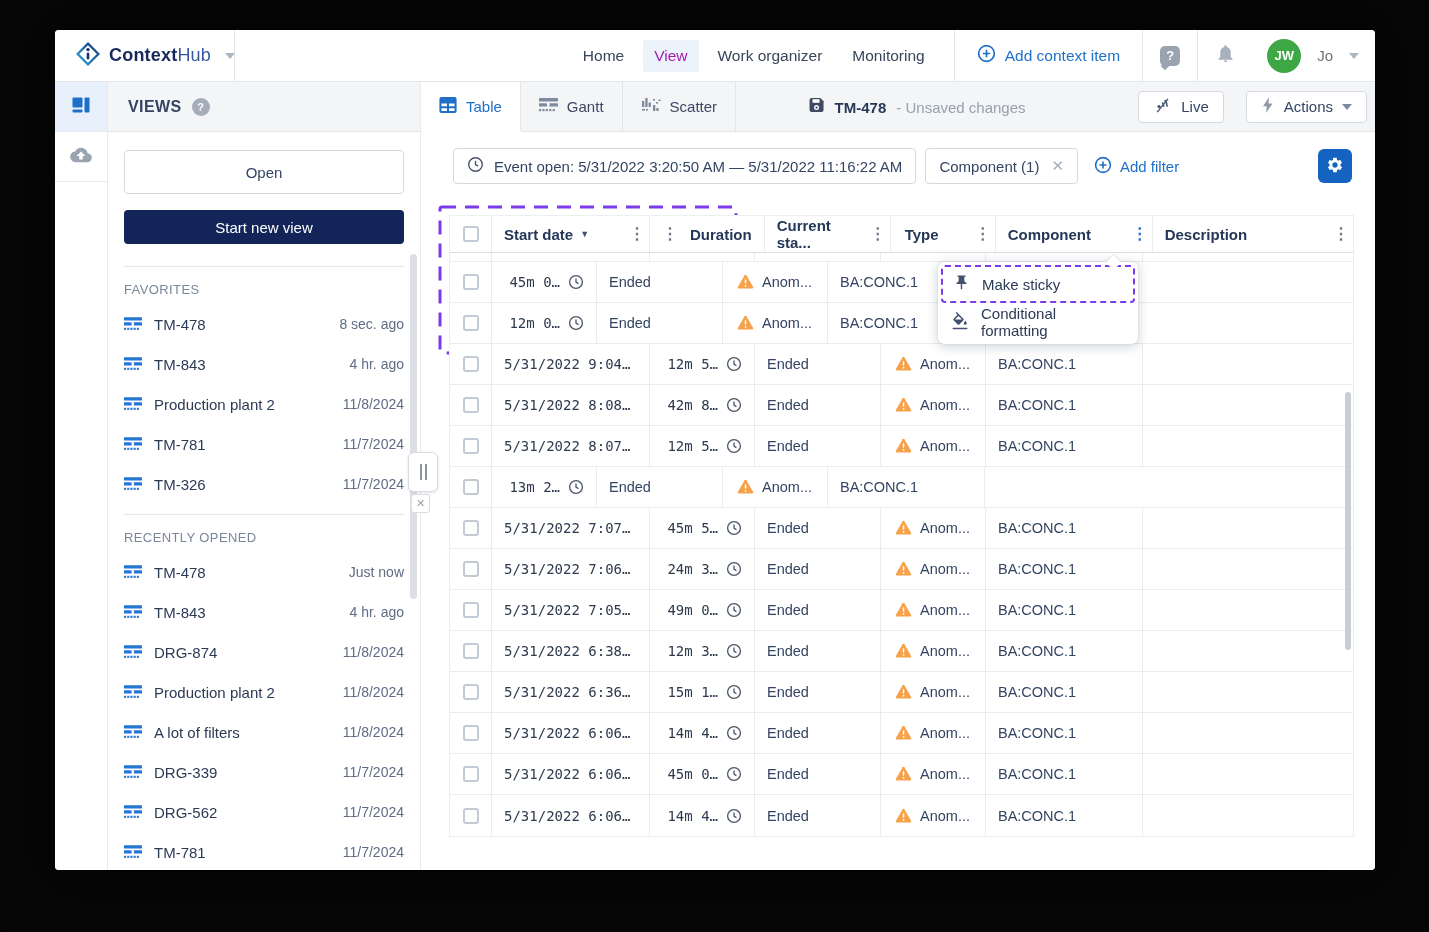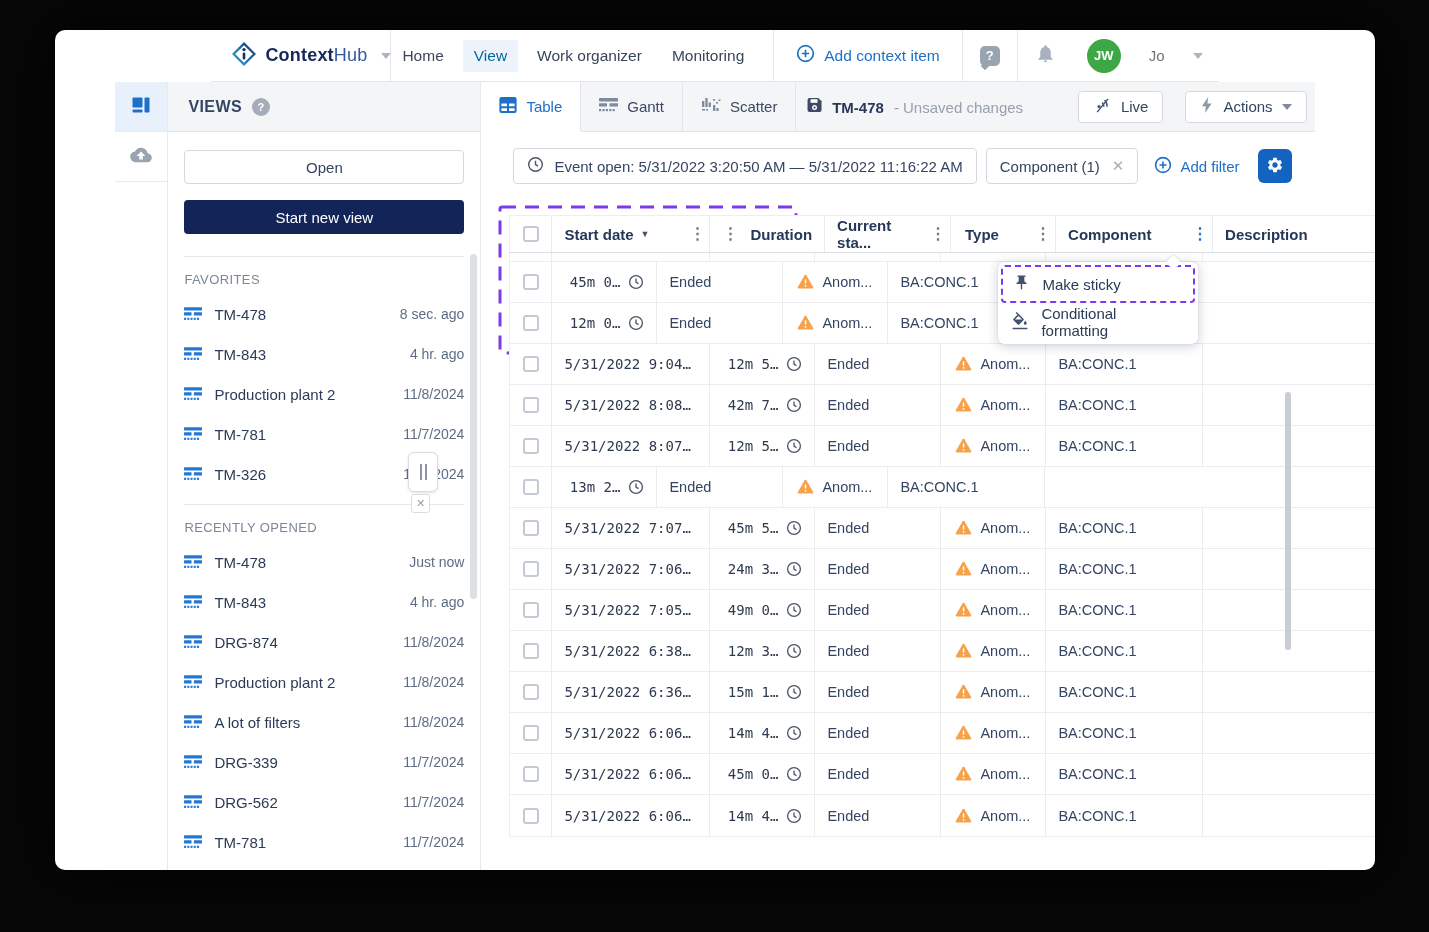--- a/index.html
+++ b/index.html
@@ -1,54 +1,54 @@
 <!DOCTYPE html>
 <html><head>
 <meta charset="utf-8">
 <style>
   * { margin:0; padding:0; box-sizing:border-box; }
   html,body { width:1429px; height:932px; background:#070707; font-family:"Liberation Sans", sans-serif; overflow:hidden; }
   .window { position:absolute; left:55px; top:30px; width:1320px; height:840px; background:#fff;
-            border-radius:10px; overflow:hidden; box-shadow:0 0 60px 10px rgba(0,0,0,.7); display:flex; flex-direction:column;align-items:center; }
+            border-radius:4px; overflow:hidden; box-shadow:0 0 60px 10px rgba(0,0,0,.7); display:flex; flex-direction:column; }
 
   
   .topbar { flex:0 0 52px; border-bottom:1px solid #E4E6EA; display:flex; align-items:stretch; background:#fff; }
   .logo-area { width:180px; display:flex; align-items:center; padding-left:20px; gap:8px; border-right:1px solid #E4E6EA; }
   .logo-text { font-size:18px; color:#17295C; letter-spacing:.2px; }
   .logo-text b { font-weight:700; color:#17295C; }
   .logo-text span { font-weight:400; color:#35599E; }
   .caret { width:0; height:0; border-left:5px solid transparent; border-right:5px solid transparent; border-top:6px solid #AEB6C2; display:inline-block; }
   .top-spacer { flex:1; }
   .nav { display:flex; align-items:center; gap:8px; margin-right:18px; }
   .nav-item { font-size:15.5px; color:#38455A; padding:7px 11px; border-radius:3px; cursor:pointer; }
-  .nav-item.active { color:#0369a1; background:#EDF3FB; }
+  .nav-item.active { color:#a21caf; background:#EDF3FB; }
   .vdiv { width:1px; background:#E4E6EA; }
   .addctx { display:flex; align-items:center; gap:9px; padding:12px 22px; color:#1E6FC8; font-size:15.5px; }
   .iconbtn { display:flex; align-items:center; justify-content:center; padding:0 17px; }
   .helpbadge { width:20px; height:20px; background:#9AA3B0; border-radius:5px; color:#fff; font-size:13px; font-weight:700;
                display:flex; align-items:center; justify-content:center; position:relative; }
   .helpbadge::after { content:""; position:absolute; left:2px; bottom:-3px; width:6px; height:6px; background:#9AA3B0; transform:rotate(45deg); }
-  .userarea { display:flex; align-items:center; gap:28px; padding:0 16px 0 14px; }
+  .userarea { display:flex; align-items:center; gap:16px; padding:0 16px 0 14px; }
   .avatar { width:34px; height:34px; border-radius:50%; background:#3EA745; color:#fff; font-size:13px; font-weight:700;
             display:flex; align-items:center; justify-content:center; }
   .username { font-size:15px; color:#737373; }
 
   
   .content { flex:1; display:flex; min-height:0; }
 
   .rail { flex:0 0 52px; border-right:1px solid #E8EAED; background:#fff; }
   .rail-btn { width:52px; height:50px; display:flex; align-items:center; justify-content:center; border-bottom:1px solid #E8EAED; cursor:pointer; background:#fff; }
   .rail-btn.active { background:#E8F1FB; }
 
   .sidebar { flex:0 0 313px; border-right:1px solid #E8EAED; display:flex; flex-direction:column; position:relative; background:#fff; }
   .sb-head { flex:0 0 50px; background:#F4F5F7; border-bottom:1px solid #E3E5E9; display:flex; align-items:center; gap:10px; padding-left:20px; }
   .sb-title { font-size:16px; font-weight:700; color:#344563; letter-spacing:.4px; }
   .qcircle { width:18px; height:18px; border-radius:50%; background:#A5ADBA; color:#fff; font-size:11px; font-weight:700; display:flex; align-items:center; justify-content:center; }
   .sb-body { flex:1; padding:18px 16px 0 16px; overflow:hidden; }
-  .btn-open { width:100%; height:34px; background:#fff; border:1px solid #D5D9DF; border-radius:4px; font-size:15px; color:#344563; cursor:pointer; font-family:inherit; }
+  .btn-open { width:100%; height:44px; background:#fff; border:1px solid #D5D9DF; border-radius:4px; font-size:15px; color:#344563; cursor:pointer; font-family:inherit; }
   .btn-start { width:100%; height:34px; margin-top:16px; background:#132558; border:none; border-radius:4px; font-size:15px; color:#fff; cursor:pointer; font-family:inherit; }
   .sb-div { border:none; border-top:1px solid #E4E6EA; margin-top:22px; }
   .sb-heading { font-size:13px; color:#7A869A; letter-spacing:.4px; margin:15px 0 7px 0; }
   .sb-item { height:40px; display:flex; align-items:center; gap:12px; cursor:pointer; }
   .sb-ic { display:flex; flex:0 0 18px; }
   .sb-nm { font-size:15px; color:#2B3A55; white-space:nowrap; }
   .sb-tm { margin-left:auto; font-size:14px; color:#5E6C84; white-space:nowrap; }
   .sb-scroll { position:absolute; right:3px; top:172px; width:7px; height:345px; border-radius:4px; background:#DCDFE4; }
 
   
@@ -687,21 +687,21 @@
   </div>
 
   <div class="trow">
     <div class="td c0">
                   <span class="cb"></span>
                 </div>
     <div class="td c1">
                   <span class="mono">5/31/2022 8:08…</span>
                 </div>
     <div class="td c2">
-      <span class="mono">42m 7…</span>
+      <span class="mono">42m 8…</span>
       <span style="display:flex;">
         <svg width="16" height="16" viewBox="0 0 17 17" fill="none" stroke="#4A5568" stroke-width="1.4">
           <circle cx="8.5" cy="8.5" r="6.8"></circle>
                       <path d="M8.5 4.8v3.9l2.6 1.5"></path>
                     </svg>
       </span>
     </div>
     <div class="td c3">Ended</div>
     <div class="td c4">
       <span style="display:flex;">

